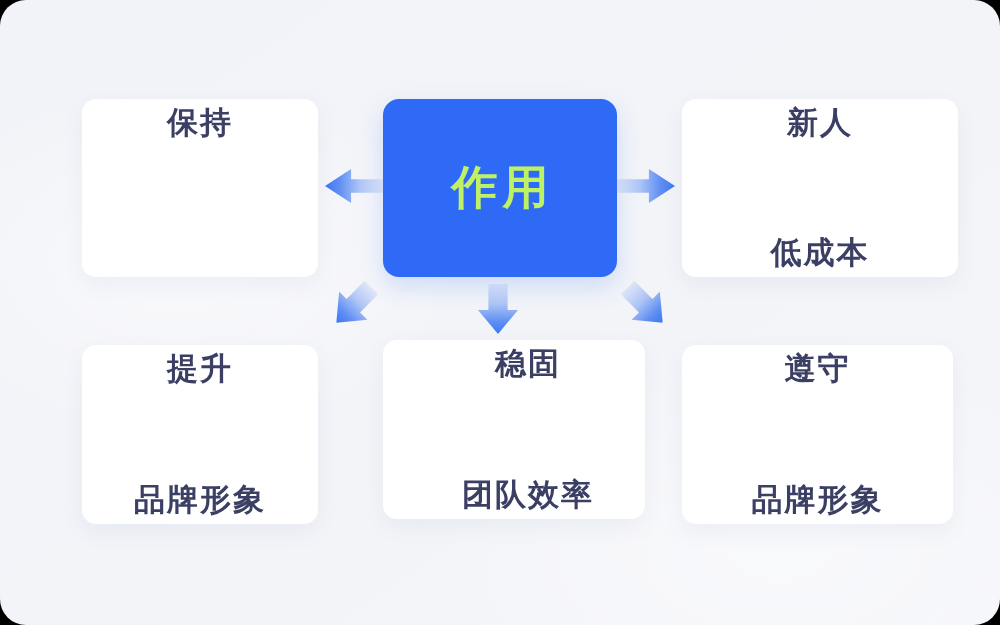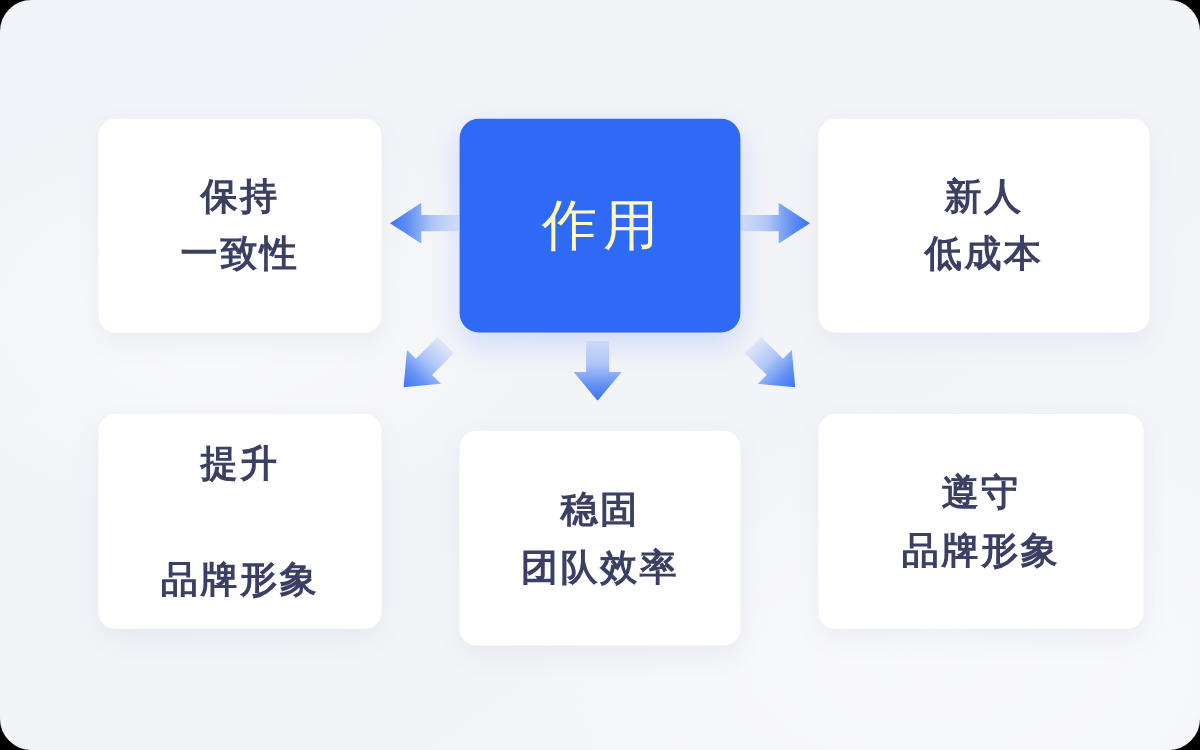--- a/index.html
+++ b/index.html
@@ -24,50 +24,50 @@
     overflow: hidden;
   }
   .card {
     position: absolute;
     background: #FFFFFF;
     border-radius: 14px;
     box-shadow: 0 8px 22px rgba(77, 96, 156, 0.07);
     display: flex;
     flex-direction: column;
     align-items: center;
-    justify-content: center;
+    justify-content: space-between;
     text-align: center;
   }
   .card .line {
     display: block;
     color: #3A3F63;
     font-weight: bold;
     font-size: 31px;
     line-height: 48px;
     letter-spacing: 2px;
   }
   .pos-tl { left: 82px;  top: 99px;  width: 236px; height: 178px; }
   .pos-tr { left: 682px; top: 99px;  width: 276px; height: 178px; }
   .pos-bl { left: 82px;  top: 345px; width: 236px; height: 179px; gap: 48px; }
-  .pos-bc { left: 383px; top: 359px; width: 234px; height: 179px; }
+  .pos-bc { left: 383px; top: 340px; width: 234px; height: 179px; padding-left: 28px; }
   .pos-br { left: 682px; top: 345px; width: 271px; height: 179px; }
   .center-node {
     position: absolute;
     left: 383px; top: 99px;
     width: 234px; height: 178px;
     background: #2E6AF5;
     border-radius: 16px;
     box-shadow: 0 10px 24px rgba(46, 106, 245, 0.18);
     display: flex;
     align-items: center;
     justify-content: center;
   }
   .center-node .label {
-    color: #fef9c3;
-    font-weight: normal;
+    color: #bef264;
+    font-weight: bold;
     font-size: 46px;
     letter-spacing: 5px;
     text-indent: 5px;
   }
   
   .arrow {
     position: absolute;
     background: linear-gradient(to right,
       rgba(59, 118, 242, 0.10) 0%,
       rgba(59, 118, 242, 0.38) 40%,
@@ -88,21 +88,20 @@
 <body>
 
 <div class="stage">
 
   <div class="center-node">
     <span class="label">作用</span>
   </div>
 
   <div class="card pos-tl">
     <span class="line">保持</span>
-    <span class="line">一致性</span>
   </div>
 
   <div class="card pos-tr">
     <span class="line">新人</span>
     <span class="line">低成本</span>
   </div>
 
   <div class="card pos-bl">
     <span class="line">提升</span>
     <span class="line">品牌形象</span>

